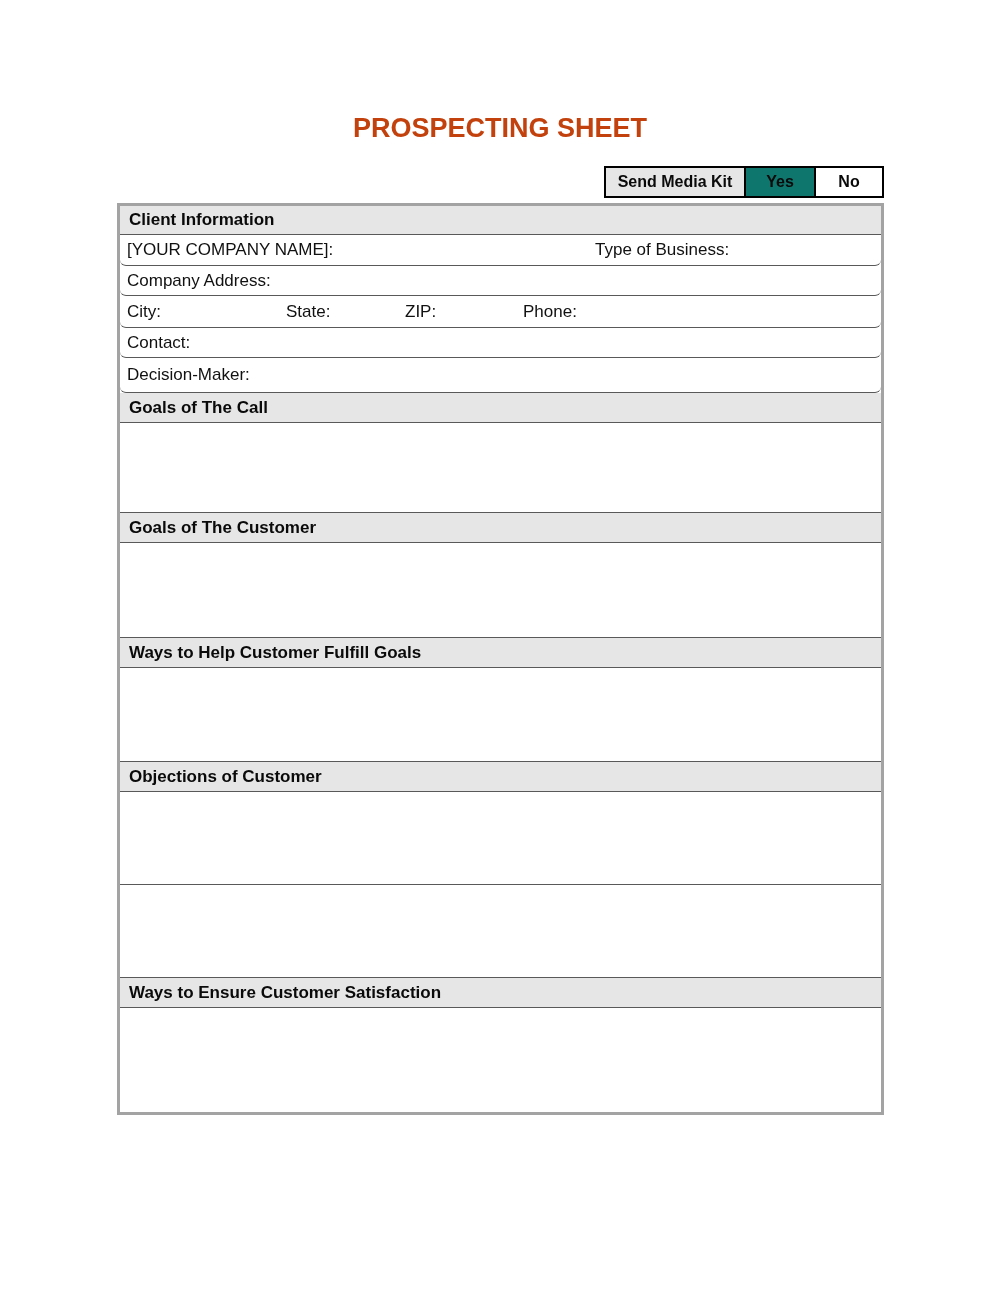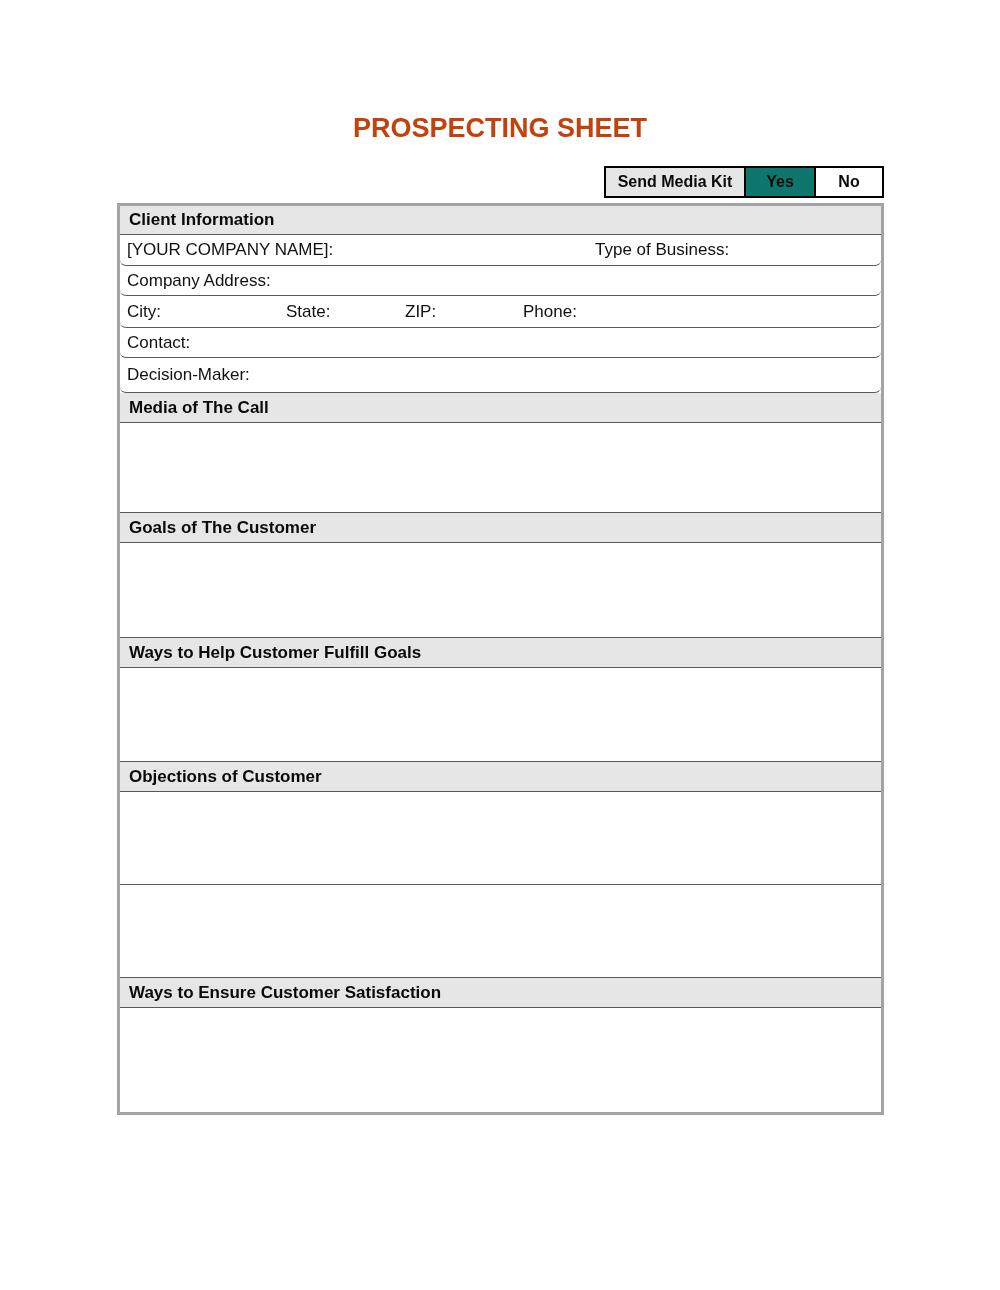--- a/index.html
+++ b/index.html
@@ -150,21 +150,21 @@
 
     <div class="row field-row h-r30">
       <span class="field-label x-first">Contact:</span>
       <span class="field-label x-title">Title:</span>
     </div>
 
     <div class="row field-row h-r35">
       <span class="field-label x-first">Decision-Maker:</span>
     </div>
 
-    <div class="row section-header h-hdr">Media of The Call</div>
+    <div class="row section-header h-hdr">Goals of The Call</div>
     <div class="row blank-row h-b90"></div>
 
     <div class="row section-header h-hdr">Goals of The Customer</div>
     <div class="row blank-row h-b95"></div>
 
     <div class="row section-header h-hdr">Ways to Help Customer Fulfill Goals</div>
     <div class="row blank-row h-b94"></div>
 
     <div class="row section-header h-hdr">Objections of Customer</div>
     <div class="row blank-row h-b93"></div>

